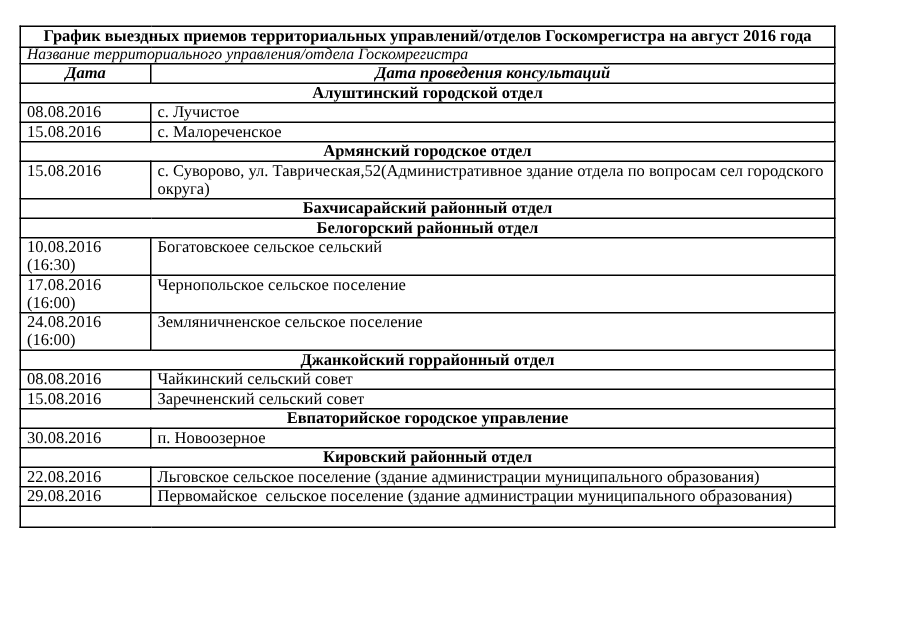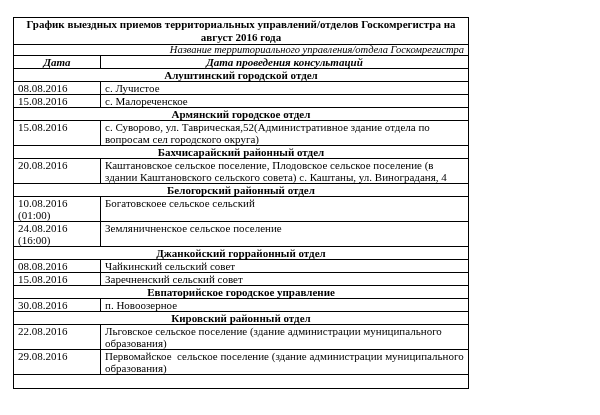--- a/index.html
+++ b/index.html
@@ -12,41 +12,41 @@
     height: 415px;
     position: relative;
     font-family: "Liberation Serif", "DejaVu Serif", serif;
     color: #000000;
     overflow: hidden;
   }
   table.schedule {
     position: absolute;
     left: 13px;
     top: 17px;
-    width: 456px;
+    width: 544px;
     border-collapse: collapse;
     table-layout: fixed;
   }
   table.schedule td {
     border: 1px solid #000000;
     font-size: 11px;
     line-height: 12px;
     padding: 0px 4px;
     vertical-align: top;
     white-space: pre-wrap;
     overflow: hidden;
   }
   tr.title-row td {
     font-weight: bold;
     text-align: center;
     line-height: 13px;
   }
   tr.subtitle-row td {
     font-style: italic;
-    text-align: right;
+    text-align: left;
     line-height: 10px;
     font-size: 10.5px;
   }
   tr.colhead-row td {
     font-style: italic;
     text-align: center;
     line-height: 12px;
     font-weight: bold;
   }
   td.section {
@@ -93,30 +93,31 @@
         <td class="section" colspan="2">Армянский городское отдел</td>
       </tr>
       <tr>
         <td class="date">15.08.2016</td>
         <td class="place">с. Суворово, ул. Таврическая,52(Административное здание отдела по вопросам сел городского округа)</td>
       </tr>
       <tr>
         <td class="section" colspan="2">Бахчисарайский районный отдел</td>
       </tr>
       <tr>
-        <td class="date">20.08.2016</td>
-        <td class="place">Каштановское сельское поселение, Плодовское сельское поселение (в здании Каштановского сельского совета) с. Каштаны, ул. Винограданя, 4</td>
-      </tr>
-      <tr>
         <td class="section" colspan="2">Белогорский районный отдел</td>
       </tr>
       <tr>
         <td class="date">10.08.2016
-(01:00)</td>
+(16:30)</td>
         <td class="place">Богатовскоее сельское сельский</td>
+      </tr>
+      <tr>
+        <td class="date">17.08.2016
+(16:00)</td>
+        <td class="place">Чернопольское сельское поселение</td>
       </tr>
       <tr>
         <td class="date">24.08.2016
 (16:00)</td>
         <td class="place">Земляничненское сельское поселение</td>
       </tr>
       <tr>
         <td class="section" colspan="2">Джанкойский горрайонный отдел</td>
       </tr>
       <tr>

